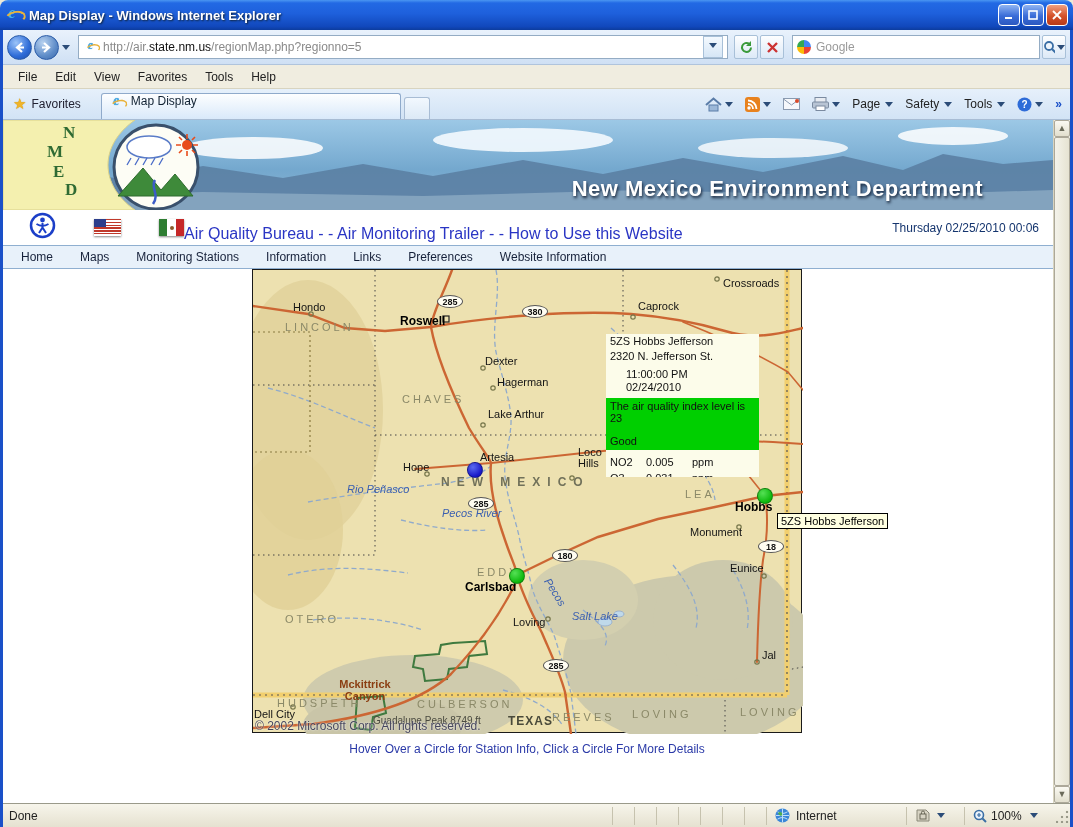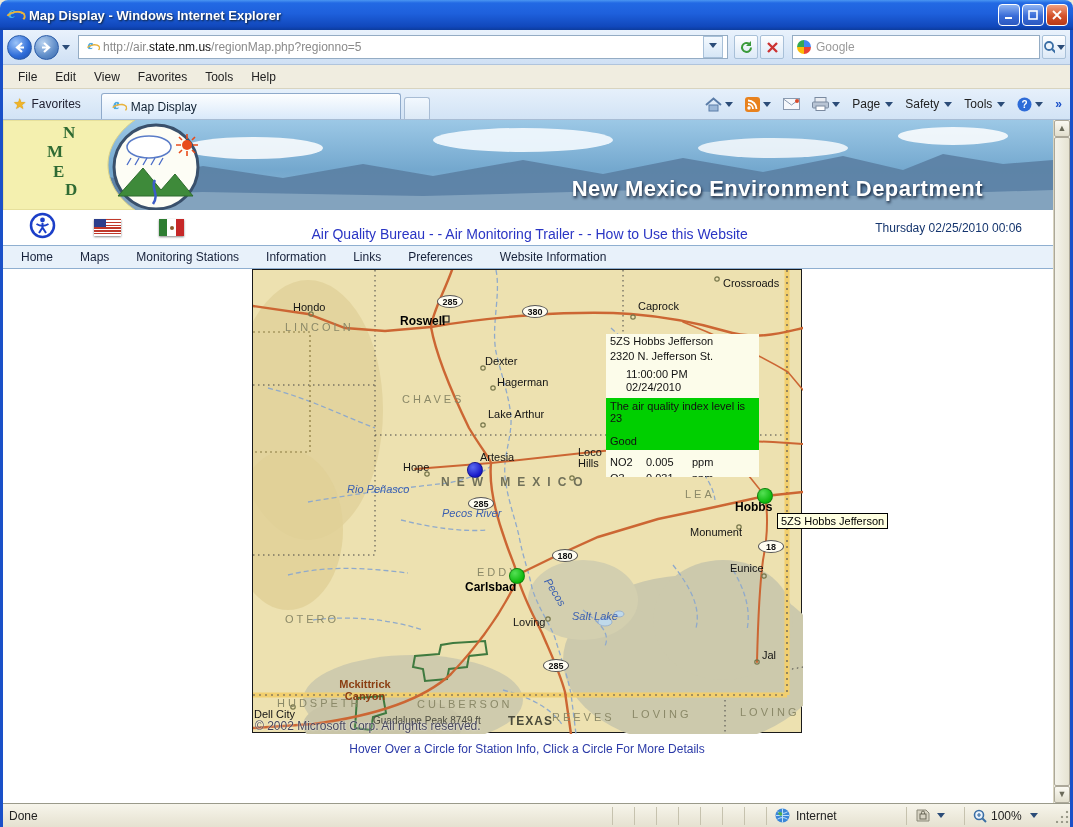--- a/index.html
+++ b/index.html
@@ -39,21 +39,21 @@
   .search-box input::placeholder { color:#9A9A9A; }
 
   
   .menu-row { height:24px; background:#F0EDE0; display:flex; align-items:center; padding-left:6px; border-bottom:1px solid #D8D4C0; }
   .menu-item { font-size:12px; color:#222; padding:3px 9px; }
 
   
   .fav-row { height:31px; background:linear-gradient(#E6F0FB,#D2E3F5); display:flex; align-items:center; padding:0 4px; border-bottom:1px solid #A8BCD4; }
   .fav-btn { display:flex; align-items:center; font-size:12px; color:#223; padding:3px 10px 3px 6px; }
   .star { color:#F0B429; font-size:15px; margin-right:5px; text-shadow:0 0 1px #B8860B; }
-  .tab { width:300px; height:26px; margin-left:10px; background:linear-gradient(#FDFEFF,#D9E9FA); border:1px solid #8FAACB; border-bottom:none; border-radius:3px 3px 0 0; display:flex; align-items:center; padding:0 7px; font-size:12px; color:#123; align-self:flex-end; }
+  .tab { width:300px; height:26px; margin-left:10px; background:linear-gradient(#FDFEFF,#D9E9FA); border:1px solid #8FAACB; border-bottom:none; border-radius:3px 3px 0 0; display:flex; align-items:flex-start; padding:0 7px; font-size:12px; color:#123; align-self:flex-end; }
   .tab .ie-e { transform:scale(.8); margin-right:4px; }
   .tab-stub { width:26px; height:22px; margin-left:3px; background:linear-gradient(#F2F8FE,#DCE9F6); border:1px solid #A8BCD4; border-bottom:none; border-radius:3px 3px 0 0; align-self:flex-end; }
   .cmd-group { margin-left:auto; display:flex; align-items:center; gap:4px; font-size:12px; color:#222; }
   .cmd-item { display:flex; align-items:center; padding:2px 4px; }
   .cmd-label { margin-right:2px; }
   .chev2 { font-size:12px; color:#1A50C8; font-weight:bold; padding:0 4px; }
 
   
   .page { position:relative; height:683px; background:#fff; }
   .page-inner { margin-right:17px; height:100%; position:relative; }
@@ -63,23 +63,23 @@
   .banner-title { position:absolute; right:70px; bottom:8px; color:#fff; font-size:22px; font-weight:bold; letter-spacing:.5px; text-shadow:1px 2px 3px rgba(8,20,40,.85); }
   .nmed-letter { position:absolute; font:bold 17px "Liberation Serif",serif; color:#2F6B33; }
 
   
   .links-row { height:35px; background:#fff; display:flex; align-items:center; }
   .flag { display:inline-block; margin-left:38px; }
   .flag-us { width:27px; height:17px; position:relative; background:repeating-linear-gradient(180deg,#C0392B 0 1.4px,#fff 1.4px 2.8px); box-shadow:0 1px 2px #888; }
   .flag-us::before { content:""; position:absolute; left:0; top:0; width:12px; height:8px; background:#2C3E8C; }
   .flag-mx { width:25px; height:17px; position:relative; background:linear-gradient(90deg,#2E7D32 0 33%,#fff 33% 67%,#C62828 67%); box-shadow:0 1px 2px #888; }
   .flag-mx::before { content:""; position:absolute; left:11px; top:7px; width:4px; height:4px; border-radius:50%; background:#8B5A2B; }
-  .top-links { flex:1; text-align:center; font-size:14px; color:#2A35C4;margin-top:13px; }
+  .top-links { flex:1; font-size:16px; color:#2A35C4;margin-top:13px; }
   .top-links .lnk { cursor:pointer; }
-  .datetime { margin-right:31px; font-size:12px; color:#15356E; }
+  .datetime { margin-right:14px; font-size:12px; color:#15356E; }
 
   
   .nav-row { height:24px; background:#E8F1FA; border-top:1px solid #8FAFD0; border-bottom:1px solid #8FAFD0; display:flex; align-items:center; gap:27px; padding-left:18px; font-size:12px; color:#16213A; }
 
   
   .content { position:relative; height:533px; background:#fff; }
   .map { position:relative; width:550px; height:464px; margin-left:249px; background:#EDE1B0; border:1px solid #1A1A1A; overflow:visible; }
   .map svg.base { position:absolute; left:0; top:0; }
   .t  { position:absolute; font-size:11px; color:#141414; white-space:nowrap; z-index:2; }
   .tb { position:absolute; font-size:12px; font-weight:bold; color:#000; white-space:nowrap; z-index:2; }

